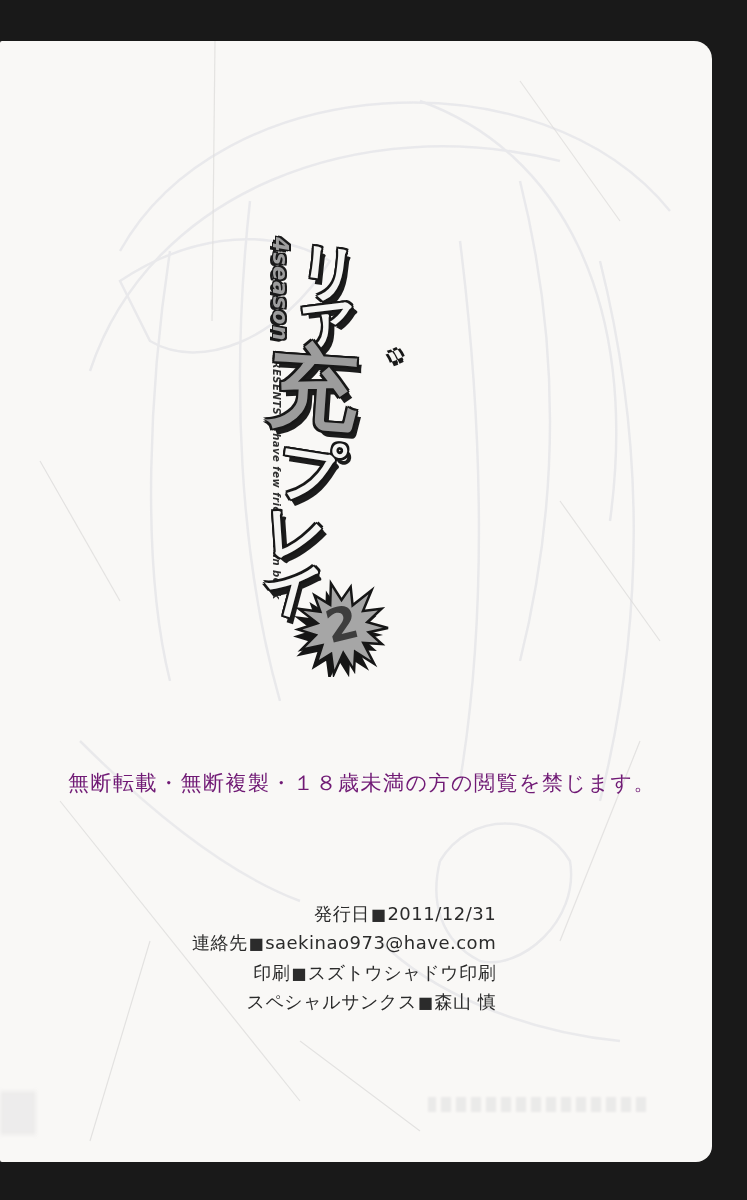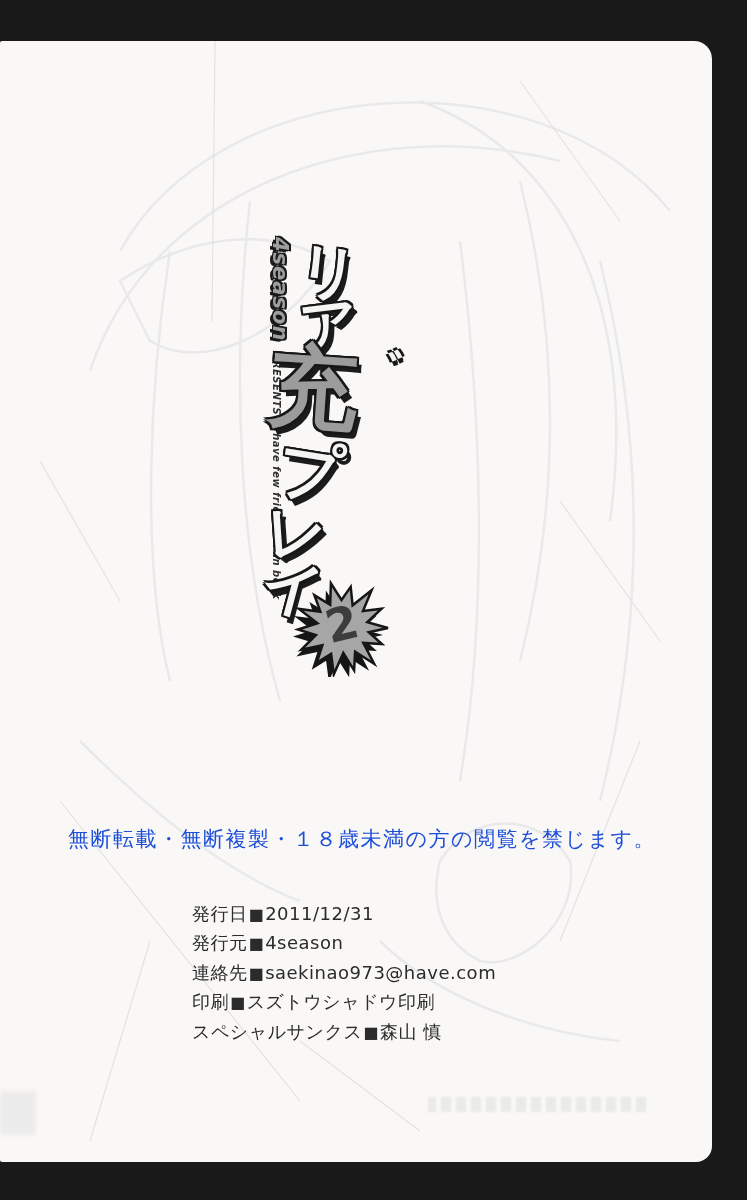--- a/index.html
+++ b/index.html
@@ -61,25 +61,25 @@
   .star-wrap svg { position:absolute; left:0; top:0; }
   .volume-num {
     position:absolute; left:0; top:0; width:100%; height:92%;
     display:flex; align-items:center; justify-content:center;
     font-size:46px; font-weight:bold; color:#3d3d3d;
     transform:rotate(-14deg); line-height:1;
   }
 
   
   .warning {
-    position:absolute; left:68px; top:784px;
-    font-size:21px; color:#1d4ed8; letter-spacing:1.5px; white-space:nowrap;
+    position:absolute; left:68px; top:728px;
+    font-size:21px; color:#701a75; letter-spacing:1.5px; white-space:nowrap;
   }
   .colophon { position:absolute; left:192px; top:861px; font-size:18px; color:#2b2b2b; }
-  .colophon-row { height:29.4px; white-space:nowrap; letter-spacing:.5px; }
+  .colophon-row { height:29.4px; white-space:nowrap; letter-spacing:.5px;text-align:right; }
   .colophon-row .sep { margin:0 1px; font-size:16px; }
 
   
   .ghost-text {
     position:absolute; left:428px; top:1056px; width:218px; height:15px;
     background:repeating-linear-gradient(90deg,
       rgba(150,150,158,.14) 0 10px, transparent 10px 15px);
     filter:blur(1px); transform:scaleX(-1);
   }
   .ghost-blob-bl {
@@ -144,23 +144,20 @@
     </div>
   </div>
 
   <div class="warning">無断転載・無断複製・１８歳未満の方の閲覧を禁じます。</div>
 
   <div class="colophon">
     <div class="colophon-row">
       <span>発行日</span><span class="sep">■</span><span>2011/12/31</span>
     </div>
     <div class="colophon-row">
-      <span>発行元</span><span class="sep">■</span><span>4season</span>
-    </div>
-    <div class="colophon-row">
       <span>連絡先</span><span class="sep">■</span><span>saekinao973@have.com</span>
     </div>
     <div class="colophon-row">
       <span>印刷</span><span class="sep">■</span><span>スズトウシャドウ印刷</span>
     </div>
     <div class="colophon-row">
       <span>スペシャルサンクス</span><span class="sep">■</span><span>森山 慎</span>
     </div>
   </div>
 

